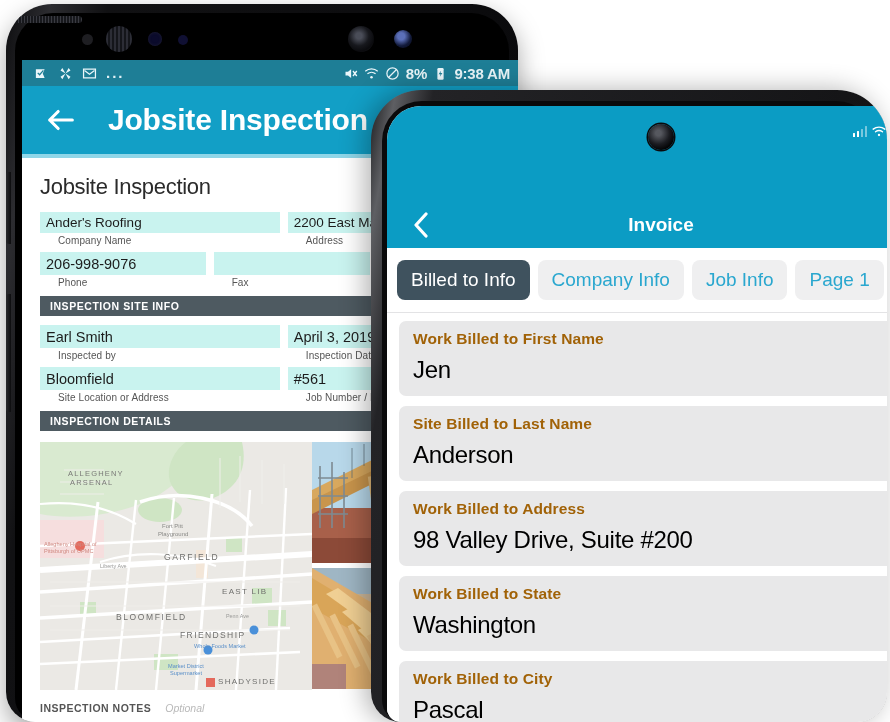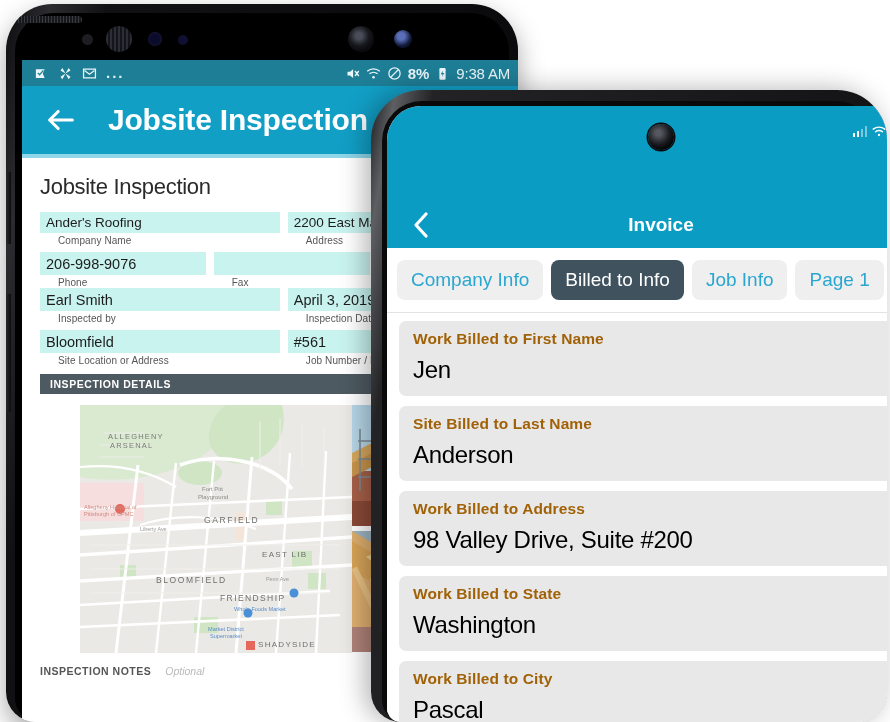--- a/index.html
+++ b/index.html
@@ -55,21 +55,21 @@
   }
   .and-status {
     height: 26px; background: #1e7e96; color: #e9f5f8;
     display: flex; align-items: center; padding: 0 10px 0 12px;
     font-size: 14px; font-weight: bold;
   }
   .and-status .left-icons { display: flex; align-items: center; gap: 9px; }
   .and-status .right-icons { margin-left: auto; display: flex; align-items: center; gap: 6px; }
   .st-ico { display: inline-block; width: 15px; height: 15px; fill: #eaf6fa; }
   .st-dots { letter-spacing: 2px; font-size: 15px; line-height: 10px; color:#dff0f5; }
-  .and-time { font-size: 15px; font-weight: normal; letter-spacing: -.2px; }
+  .and-time { font-size: 15px; font-weight: bold; letter-spacing: -.2px; }
   .and-pct { font-size: 15px; font-weight: bold; }
 
   .and-appbar {
     height: 68px; background: #129fc6; display: flex; align-items: center;
     padding-left: 22px; position: relative;
   }
   .and-back { width: 34px; height: 34px; flex: 0 0 auto; }
   .and-title {
     color: #fff; font-size: 30px; font-weight: bold; letter-spacing: -.2px;
     margin-left: 30px; white-space: nowrap;
@@ -84,21 +84,21 @@
     background: #c9f3ef; height: 21px; display: flex; align-items: center;
     padding: 0 6px; font-size: 13.5px; color: #1c1c1c; white-space: nowrap; overflow: hidden;
   }
   .fld .inp.tall { height: 23px; font-size: 14.5px; }
   .fld .cap { font-size: 10px; color: #555; padding: 2px 0 0 2px; letter-spacing: .1px; margin-left: 16px; }
   .sect-bar {
     background: #4e5a61; color: #fff; font-size: 10.5px; font-weight: bold;
     letter-spacing: .55px; padding: 4px 0 4px 10px; margin: 8px 18px 9px 18px;
   }
   .colhdrs { display: flex; padding: 0 18px; font-size: 11px; color: #4a4a4a; }
-  .media-row { display: flex; padding: 2px 0 0 18px; gap: 0; margin-left: 40px; }
+  .media-row { display: flex; padding: 2px 0 0 18px; gap: 0; }
   .map { width: 272px; height: 248px; position: relative; overflow: hidden; background: #eceae6; }
   .photos { display: flex; flex-direction: column; gap: 5px; }
   .photo { width: 100px; height: 121px; overflow: hidden; position: relative; }
   .notes-wrap { padding: 12px 18px 0 18px; }
   .notes-hdr { display: flex; align-items: baseline; gap: 14px; }
   .notes-hdr .nh { font-size: 10.5px; color: #555; font-weight: bold; letter-spacing: .5px; }
   .notes-hdr .opt { font-size: 10.5px; color: #b9b9b9; font-style: italic; }
 
   
   #phone-right {
@@ -249,20 +249,21 @@
           <div class="fld" style="width:157px">
             <div class="inp tall"></div>
             <div class="cap">Fax</div>
           </div>
           <div class="fld" style="width:140px">
             <div class="inp tall">billin</div>
             <div class="cap">Email</div>
           </div>
         </div>
 
+        <div class="sect-bar">INSPECTION SITE INFO</div>
 
         <div class="doc-row">
           <div class="fld" style="width:250px">
             <div class="inp tall">Earl Smith</div>
             <div class="cap">Inspected by</div>
           </div>
           <div class="fld" style="width:240px">
             <div class="inp tall">April 3, 2019</div>
             <div class="cap">Inspection Date</div>
           </div>
@@ -433,22 +434,22 @@
       </div>
 
       <div class="ios-nav">
         <svg class="ios-back" viewBox="0 0 16 26">
           <path d="M13 2L3 13l10 11" stroke="#fff" stroke-width="3.2" fill="none" stroke-linecap="round" stroke-linejoin="round"></path>
         </svg>
         <div class="ios-title">Invoice</div>
       </div>
 
       <div class="tabs">
+        <div class="tab active">Billed to Info</div>
         <div class="tab">Company Info</div>
-        <div class="tab active">Billed to Info</div>
         <div class="tab">Job Info</div>
         <div class="tab">Page 1</div>
       </div>
       <div class="tabs-underline"></div>
 
       <div class="form">
         <div class="vsep"></div>
 
         <div class="field">
           <div class="lab">Work Billed to First Name</div>

